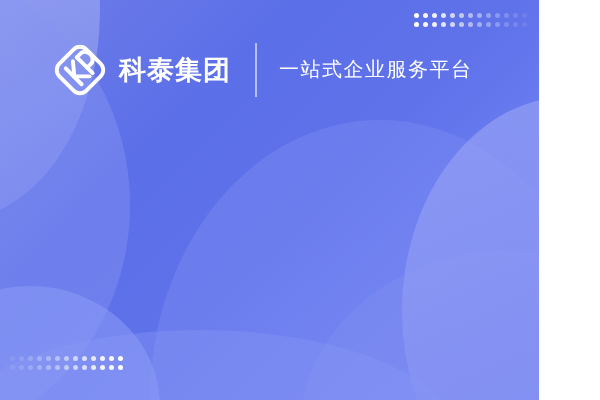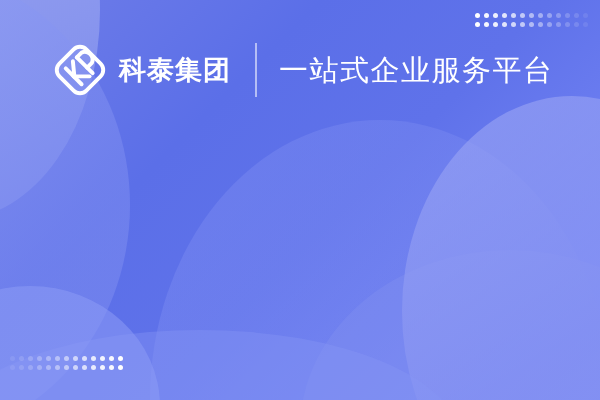--- a/index.html
+++ b/index.html
@@ -2,21 +2,21 @@
 <html><head>
 <meta charset="utf-8">
 <style>
   html, body {
     margin: 0;
     padding: 0;
     background: #ffffff;
   }
   #stage {
     position: relative;
-    width: 600px;
+    width: 539px;
     height: 400px;
     overflow: hidden;
     font-family: Liberation Sans, sans-serif;
     background: linear-gradient(135deg, #6f7de8 0%, #5b6fe8 32%, #5f72ea 55%, #7e8dfa 100%);
   }
 
   
   .bg-layer { position: absolute; inset: 0; overflow: hidden; }
 
   .blob-topleft {
@@ -157,21 +157,21 @@
   }
 
   .slogan {
     margin-left: 22px;
     display: flex;
     flex-direction: column;
     justify-content: center;
   }
   .slogan-main {
     color: #ffffff;
-    font-size: 29px;
+    font-size: 20px;
     font-weight: 400;
     letter-spacing: 1.5px;
     line-height: 1.18;
     white-space: nowrap;
   }
   .slogan-sub {
     color: #ffffff;
     font-size: 19px;
     font-weight: 700;
     letter-spacing: 1px;

